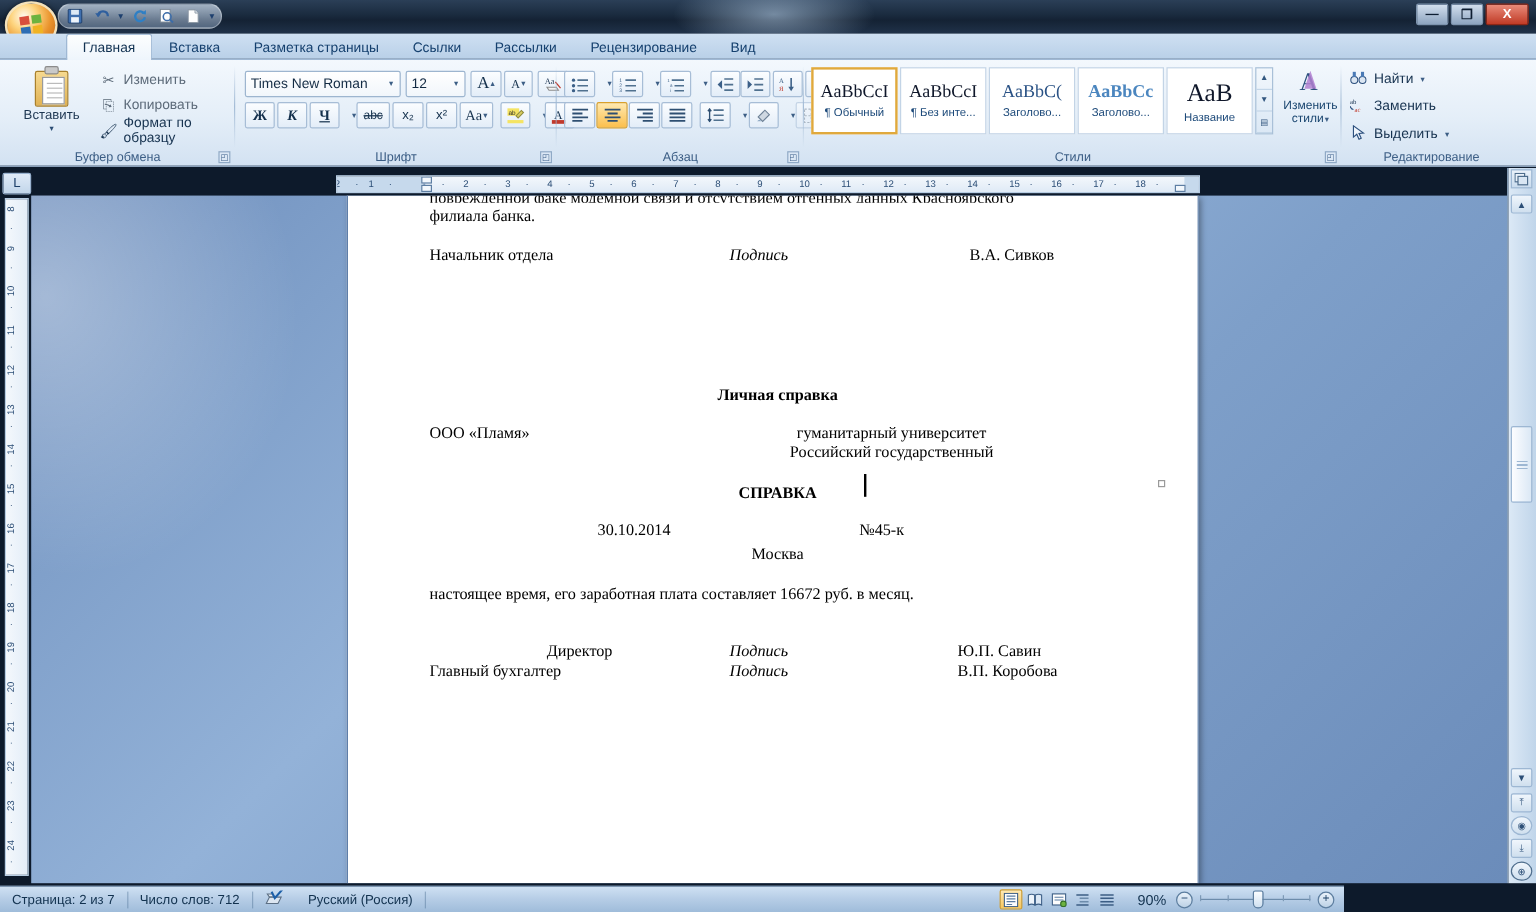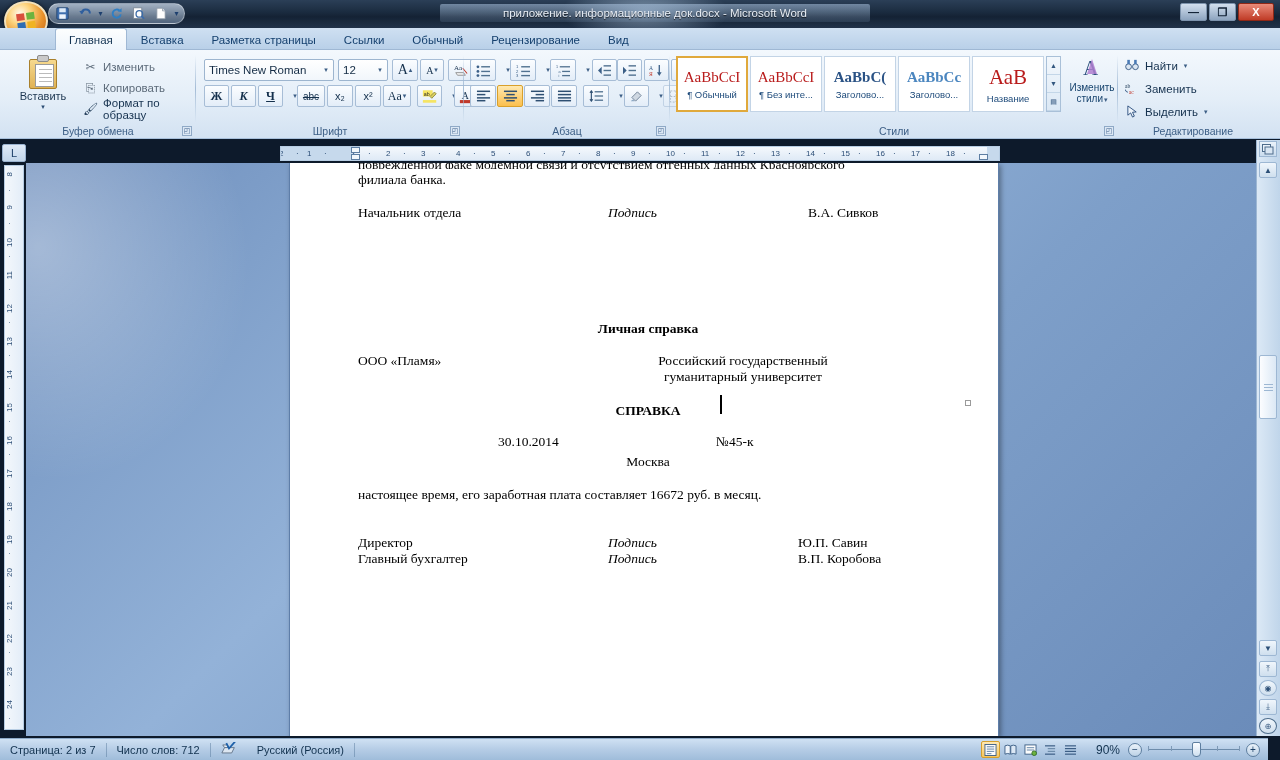--- a/index.html
+++ b/index.html
@@ -138,21 +138,21 @@
   .g-par{ left:464px; width:206px; }
 
   
   .g-sty{ left:670px; width:448px; }
   .stylebox{
     position:absolute; top:6px; width:72px; height:56px; background:#fff;
     border:1px solid #c3d4e6; display:flex; flex-direction:column; align-items:center; justify-content:center;
     overflow:hidden;
   }
   .stylebox.sel{ border:2px solid #e0a93c; box-shadow:inset 0 0 0 1px #fff; }
-  .stylebox .sp{ font-family:"Liberation Serif", serif; font-size:15px; color:#b91c1c; white-space:nowrap; }
+  .stylebox .sp{ font-family:"Liberation Serif", serif; font-size:15px; color:#0f172a; white-space:nowrap; }
   .stylebox .sn{ font-size:9.5px; color:#1d4a7a; white-space:nowrap; margin-top:3px; }
   .stylescroll{ position:absolute; top:6px; width:15px; height:56px;
     background:linear-gradient(180deg,#f2f7fc,#dbe8f5); border:1px solid #a9c0d8;
     display:flex; flex-direction:column; }
   .stylescroll div{ flex:1; display:flex; align-items:center; justify-content:center; font-size:7px; color:#33577f; border-bottom:1px solid #c3d6e8;}
 
   
   .g-edit{ left:1118px; width:162px; }
   .ebtn{ position:absolute; left:6px; height:20px; display:flex; align-items:center; gap:5px;
     font-size:11.5px; color:#16324f; }
@@ -230,21 +230,21 @@
   .vthumb{
     position:absolute; right:3px; top:215px; width:18px; height:64px;
     background:linear-gradient(90deg,#fcfdff,#dbe8f5); border:1px solid #9db7d3; border-radius:2px;
     display:flex; align-items:center; justify-content:center;
   }
   .vthumb i{ display:block; width:9px; height:7px;
     background:repeating-linear-gradient(180deg,#9db7d3 0 1px,transparent 1px 3px); }
 
   
   .status{
-    position:absolute; left:0; bottom:0; width:1268px; height:22px;
+    position:absolute; left:0; bottom:0; width:1120px; height:22px;
     background:linear-gradient(180deg,#cfe1f3 0%,#b6cde6 48%,#9fbcda 100%);
     border-top:1px solid #8fabc9;
     display:flex; align-items:center; font-size:11px; color:#12324f;
   }
   .st-item{ padding:0 10px; height:22px; display:flex; align-items:center; gap:5px; white-space:nowrap;}
   .st-sep{ width:1px; height:14px; background:rgba(80,115,150,.45); }
   .st-right{ margin-left:auto; display:flex; align-items:center; gap:0; padding-right:8px; }
   .viewbtns{ display:flex; gap:1px; padding:0 8px; }
   .vb{ width:19px; height:17px; border:1px solid transparent; display:flex; align-items:center; justify-content:center;
     font-size:11px; color:#1b3f66; border-radius:2px; }
@@ -259,21 +259,20 @@
     background:linear-gradient(180deg,#fbfdff,#cfe0f0); border:1px solid #5d7e9f; border-radius:2px 2px 4px 4px;}
   .ztick{ position:absolute; top:-3px; width:1px; height:5px; background:#7d99b6; }
 </style>
 </head>
 <body>
 
 <div id="app">
 
   <div class="titlebar">
     <div class="glow"></div>
-    <div class="title-text">приложение. информационные док.docx - Microsoft Word</div>
     <div class="wincontrols">
       <div class="wbtn">—</div>
       <div class="wbtn">❐</div>
       <div class="wbtn close">X</div>
     </div>
   </div>
 
   <div class="qat">
     <div class="qbtn">
       <svg width="13" height="13" viewBox="0 0 16 16">
@@ -319,21 +318,21 @@
         <i></i>
       </div>
   </div>
 
   <div class="ribbon-band"></div>
   <div class="tabs">
     <div class="tab active">Главная</div>
     <div class="tab">Вставка</div>
     <div class="tab">Разметка страницы</div>
     <div class="tab">Ссылки</div>
-    <div class="tab">Обычный</div>
+    <div class="tab">Рассылки</div>
     <div class="tab">Рецензирование</div>
     <div class="tab">Вид</div>
   </div>
 
   <div class="ribbon">
 
     <div class="group g-clip">
       <div class="paste">
         <div class="clipicon">
           <div class="board"></div>
@@ -570,21 +569,21 @@
     <div class="group g-sty">
       <div class="stylebox sel" style="left:6px;">
         <span class="sp">AaBbCcI</span>
         <span class="sn">¶ Обычный</span>
       </div>
       <div class="stylebox" style="left:80px;">
         <span class="sp">AaBbCcI</span>
         <span class="sn">¶ Без инте...</span>
       </div>
       <div class="stylebox" style="left:154px;">
-        <span class="sp" style="color:#2a5285;font-weight:bold;text-align:right;">AaBbC(</span>
+        <span class="sp" style="color:#2a5285;font-weight:normal;text-align:right;">AaBbC(</span>
         <span class="sn">Заголово...</span>
       </div>
       <div class="stylebox" style="left:228px;">
         <span class="sp" style="color:#4b86bf;font-weight:bold;">AaBbCc</span>
         <span class="sn">Заголово...</span>
       </div>
       <div class="stylebox" style="left:302px;">
         <span class="sp" style="font-size:21px;">АаВ</span>
         <span class="sn">Название</span>
       </div>
@@ -750,40 +749,40 @@
           <span style="width:250px;">Начальник отдела</span>
           <span class="ital" style="width:200px;">Подпись</span>
           <span>В.А. Сивков</span>
         </div>
 
         <p class="center bold" style="position:absolute;top:158px;left:0;width:580px;">Личная справка</p>
 
         <div style="position:absolute;top:190px;left:0;width:580px;">
           <span style="position:absolute;left:0;top:0;">ООО «Пламя»</span>
           <div style="position:absolute;left:260px;top:0;width:250px;text-align:center;">
+            <div>гуманитарный университет</div>
             <div>Российский государственный</div>
-            <div>гуманитарный университет</div>
           </div>
         </div>
 
         <p class="center bold" style="position:absolute;top:240px;left:0;width:580px;">СПРАВКА</p>
 
         <div style="position:absolute;top:271px;left:0;width:580px;">
           <span style="position:absolute;left:140px;">30.10.2014</span>
           <span style="position:absolute;left:358px;">№45-к</span>
         </div>
         <p class="center" style="position:absolute;top:291px;left:0;width:580px;">Москва</p>
 
         <div style="position:absolute;top:324px;left:0;width:580px;">
           <div style="text-align:justify;">настоящее время, его заработная плата составляет 16672 руб. в месяц.</div>
         </div>
 
         <div style="position:absolute;top:372px;left:0;width:580px;">
           <div class="row">
-            <span style="width:250px;">Директор</span>
+            <span style="width:250px;text-align:center;">Директор</span>
             <span class="ital" style="width:190px;">Подпись</span>
             <span>Ю.П. Савин</span>
           </div>
           <div class="row">
             <span style="width:250px;">Главный бухгалтер</span>
             <span class="ital" style="width:190px;">Подпись</span>
             <span>В.П. Коробова</span>
           </div>
         </div>
 

